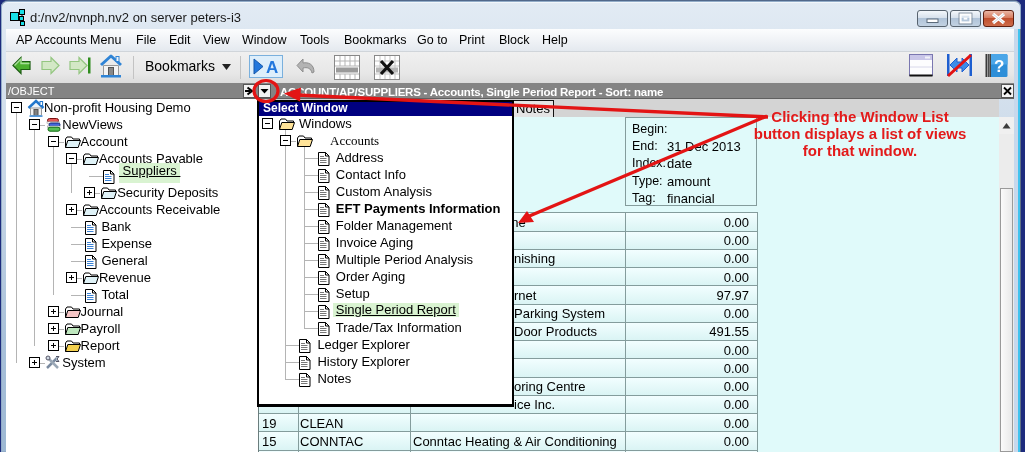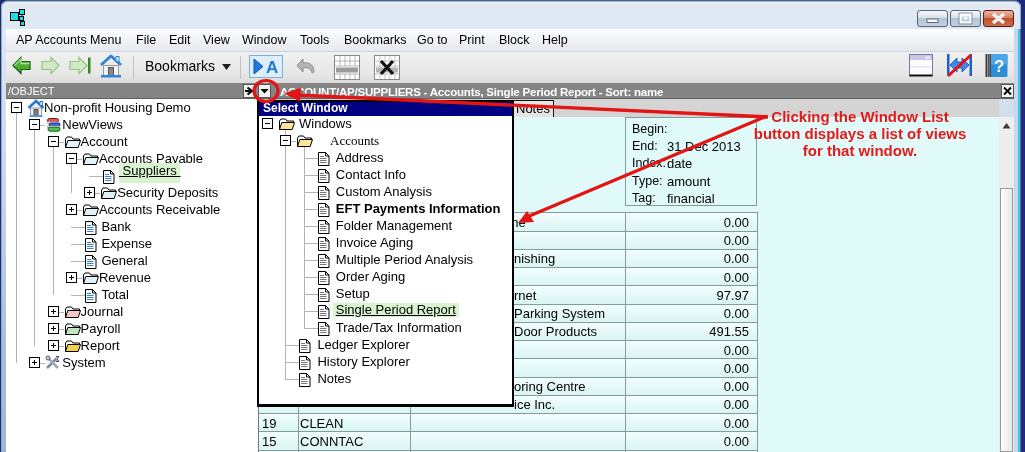--- a/index.html
+++ b/index.html
@@ -76,20 +76,21 @@
             color:#e31a1a; line-height:17px; }
   svg { position:absolute; left:0; top:0; }
 </style>
 </head>
 <body>
 <div id="stage">
   <div id="win"></div>
   <div class="abs" style="left:1014px;top:29px;width:4px;height:423px;background:#c7d8ec;"></div>
   <div class="abs" style="left:1018px;top:29px;width:2px;height:423px;background:#41c3ee;"></div>
   <div class="abs" style="left:1020px;top:29px;width:1px;height:423px;background:#5d7085;"></div>
+  <div id="titletext">d:/nv2/nvnph.nv2 on server peters-i3</div>
   <div class="capbtn std" style="left:917px; width:31px;"></div>
   <div class="capbtn std" style="left:950px; width:31px;"></div>
   <div class="capbtn close" style="left:983px; width:31px;"></div>
 
   <div id="menubar"></div>
   <div class="mi" style="left:16px;">AP Accounts Menu</div>
   <div class="mi" style="left:136px;">File</div>
   <div class="mi" style="left:169px;">Edit</div>
   <div class="mi" style="left:203px;">View</div>
   <div class="mi" style="left:242px;">Window</div>
@@ -369,20 +370,21 @@
     <div class="amt" style="left:629px;top:397.40000000000003px;">0.00</div>
     <div class="row" style="top:414.16px;height:17.26px;"></div>
     <div class="hline" style="left:258px;top:413.16px;width:499px;"></div>
     <div class="ct" style="left:262px;top:415.66px;">19</div>
     <div class="ct" style="left:300px;top:415.66px;">CLEAN</div>
     <div class="amt" style="left:629px;top:415.66px;">0.00</div>
     <div class="row" style="top:432.42px;height:17.26px;"></div>
     <div class="hline" style="left:258px;top:431.42px;width:499px;"></div>
     <div class="ct" style="left:262px;top:433.92px;">15</div>
     <div class="ct" style="left:300px;top:433.92px;">CONNTAC</div>
+    <div class="ct" style="left:413px;top:433.92px;">Conntac Heating &amp; Air Conditioning</div>
     <div class="amt" style="left:629px;top:433.92px;">0.00</div>
     <div class="row" style="top:450.68000000000006px;height:17.26px;"></div>
     <div class="hline" style="left:258px;top:449.68000000000006px;width:499px;"></div>
     <div class="vline" style="left:298px;top:212px;width:1px;height:240px;"></div>
     <div class="vline" style="left:410px;top:212px;width:1px;height:240px;"></div>
     <div class="vline" style="left:625px;top:212px;width:1px;height:240px;"></div>
     <div class="vline" style="left:757px;top:212px;width:1px;height:240px;"></div>
     <div class="vline" style="left:258px;top:117px;height:335px;background:#6a7d7d;"></div>
     <svg width="15" height="17" style="left:999px;top:117px;">
       <polygon points="7.5,6 11.5,11.5 3.5,11.5" fill="#3c3c3c"></polygon>

